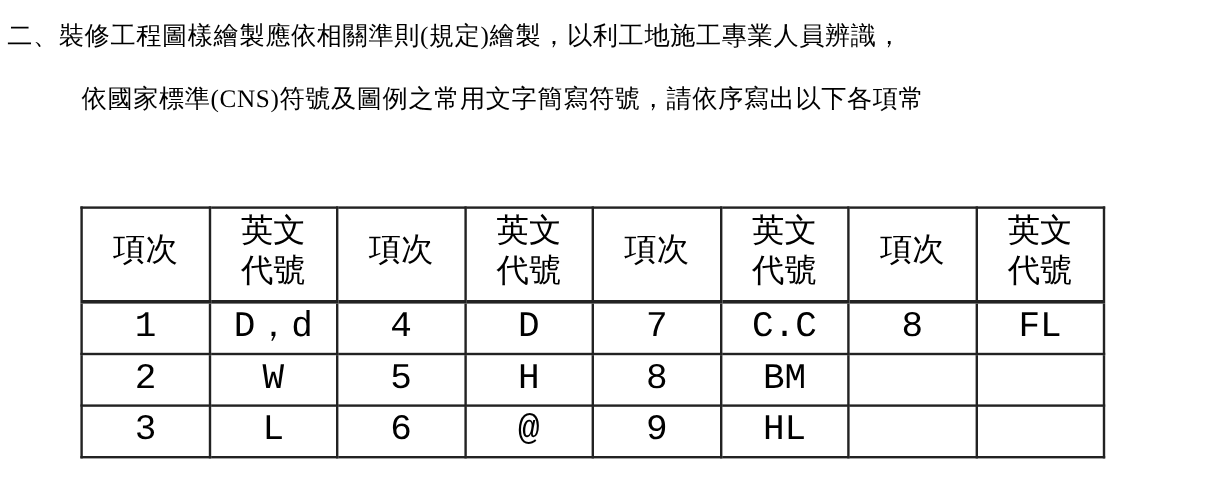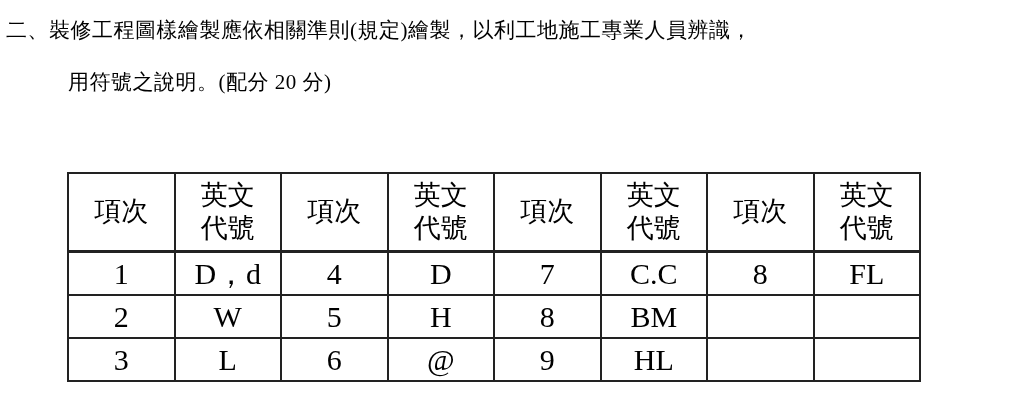--- a/index.html
+++ b/index.html
@@ -26,20 +26,21 @@
   .qline { white-space: nowrap; }
   .qline-indent { margin-left: 62px; }
   table.symbol-table {
     position: absolute;
     left: 67px;
     top: 172px;
     width: 854px;
     border-collapse: collapse;
     table-layout: fixed;
     background: #ffffff;
+    font-family: Liberation Mono, monospace;
   }
   table.symbol-table th,
   table.symbol-table td {
     border: 2px solid #222222;
     text-align: center;
     vertical-align: middle;
     padding: 0;
     font-weight: normal;
     color: #000000;
   }
@@ -58,21 +59,21 @@
     line-height: 41px;
   }
 </style>
 </head>
 <body>
 
 <div class="page">
 
   <div class="question">
     <div class="qline">二、裝修工程圖樣繪製應依相關準則(規定)繪製，以利工地施工專業人員辨識，</div>
-    <div class="qline qline-indent">用符號之說明。(配分 20 分)</div>
+    <div class="qline qline-indent">依國家標準(CNS)符號及圖例之常用文字簡寫符號，請依序寫出以下各項常</div>
   </div>
 
   <table class="symbol-table">
     <thead>
       <tr>
         <th>項次</th>
         <th>英文
 代號</th>
         <th>項次</th>
         <th>英文

